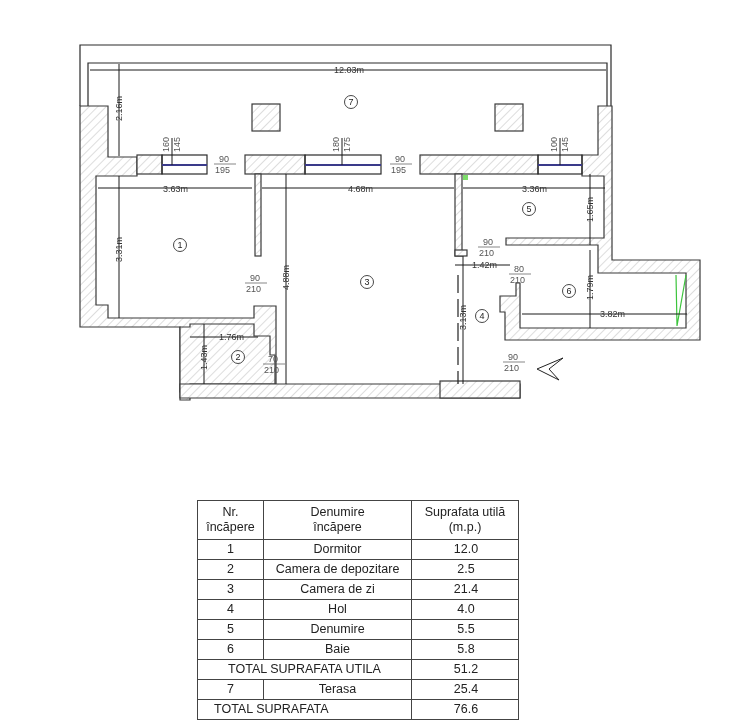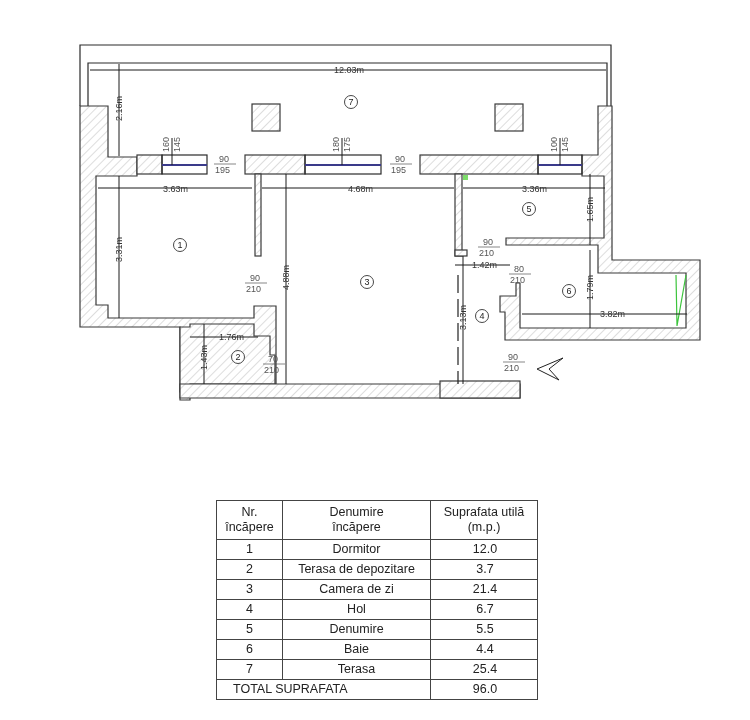--- a/index.html
+++ b/index.html
@@ -8,21 +8,21 @@
   #plan { position: absolute; left: 0; top: 0; width: 750px; height: 440px; }
   .wall { fill: url(#hatch); stroke: #3a3a3a; stroke-width: 1.2; }
   .line { stroke: #2a2a2a; stroke-width: 1.2; fill: none; }
   .dim { stroke: #1a1a1a; stroke-width: 1; fill: none; }
   .win { stroke: #3a3a8a; stroke-width: 2; }
   .lbl { font-family: "Liberation Sans", sans-serif; font-size: 9px; fill: #555; }
   .dimtxt { font-family: "Liberation Sans", sans-serif; font-size: 9px; fill: #333; }
   .circ { fill: #fff; stroke: #333; stroke-width: 0.9; }
   .num { font-family: "Liberation Sans", sans-serif; font-size: 9px; fill: #222; text-anchor: middle; }
 
-  #areas { position: absolute; left: 216px; top: 500px; border-collapse: collapse;
+  #areas { position: absolute; left: 197px; top: 500px; border-collapse: collapse;
            font-size: 12.5px; color: #222; }
   #areas td, #areas th { border: 1px solid #444; padding: 0 4px; text-align: center;
            font-weight: normal; height: 19px; line-height: 15px; }
   #areas th { height: 38px; }
   #areas td.val { text-align: center; padding-left: 6px; }
   .c1 { width: 57px; } .c2 { width: 139px; margin-top: 40px; } .c3 { width: 98px; margin-left: 44px; }
 </style>
 </head>
 <body>
 
@@ -199,46 +199,50 @@
     <th class="c2"><span>Denumire</span><br><span>încăpere</span></th>
     <th class="c3"><span>Suprafata utilă</span><br><span>(m.p.)</span></th>
   </tr>
   <tr>
         <td>1</td>
         <td>Dormitor</td>
         <td class="val">12.0</td>
       </tr>
   <tr>
         <td>2</td>
-        <td>Terasa de depozitare</td>
-        <td class="val">3.7</td>
+        <td>Camera de depozitare</td>
+        <td class="val">2.5</td>
       </tr>
   <tr>
         <td>3</td>
         <td>Camera de zi</td>
         <td class="val">21.4</td>
       </tr>
   <tr>
         <td>4</td>
         <td>Hol</td>
-        <td class="val">6.7</td>
+        <td class="val">4.0</td>
       </tr>
   <tr>
         <td>5</td>
         <td>Denumire</td>
         <td class="val">5.5</td>
       </tr>
   <tr>
         <td>6</td>
         <td>Baie</td>
-        <td class="val">4.4</td>
+        <td class="val">5.8</td>
+      </tr>
+  <tr>
+        <td colspan="2">TOTAL SUPRAFATA UTILA</td>
+        <td class="val">51.2</td>
       </tr>
   <tr>
         <td>7</td>
         <td>Terasa</td>
         <td class="val">25.4</td>
       </tr>
   <tr>
         <td colspan="2" style="text-align:left;padding-left:16px">TOTAL SUPRAFATA</td>
-        <td class="val">96.0</td>
+        <td class="val">76.6</td>
       </tr>
 </tbody>
   </table>
 
 </body></html>

